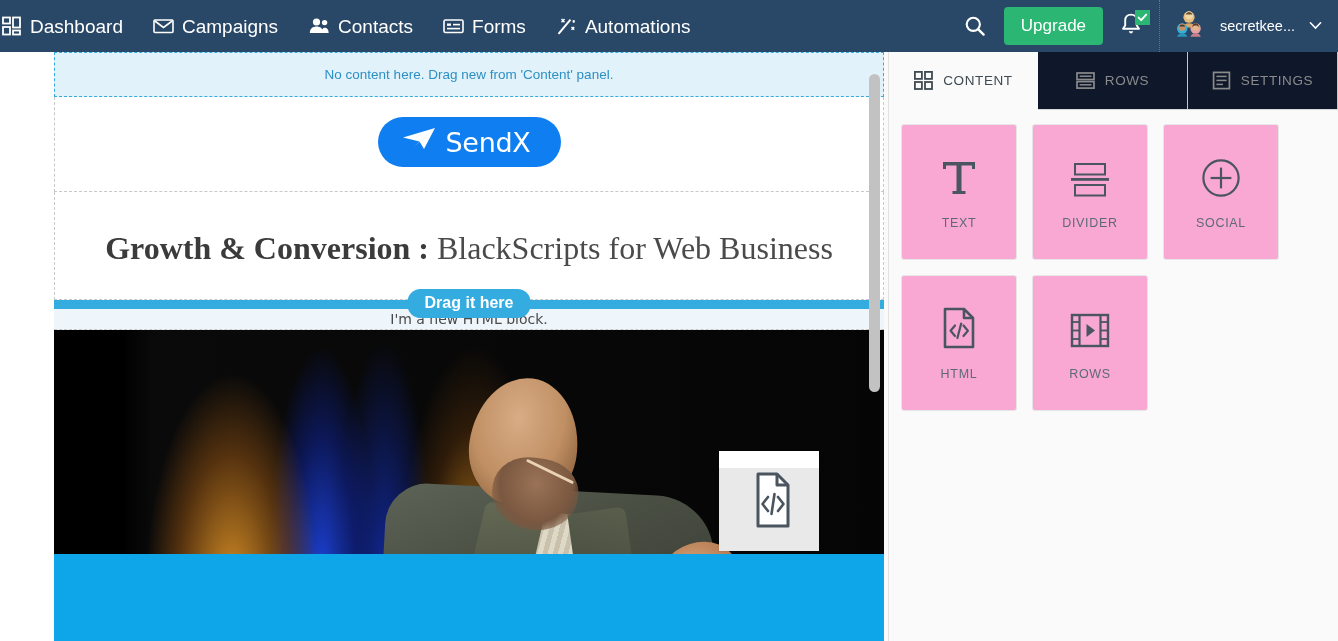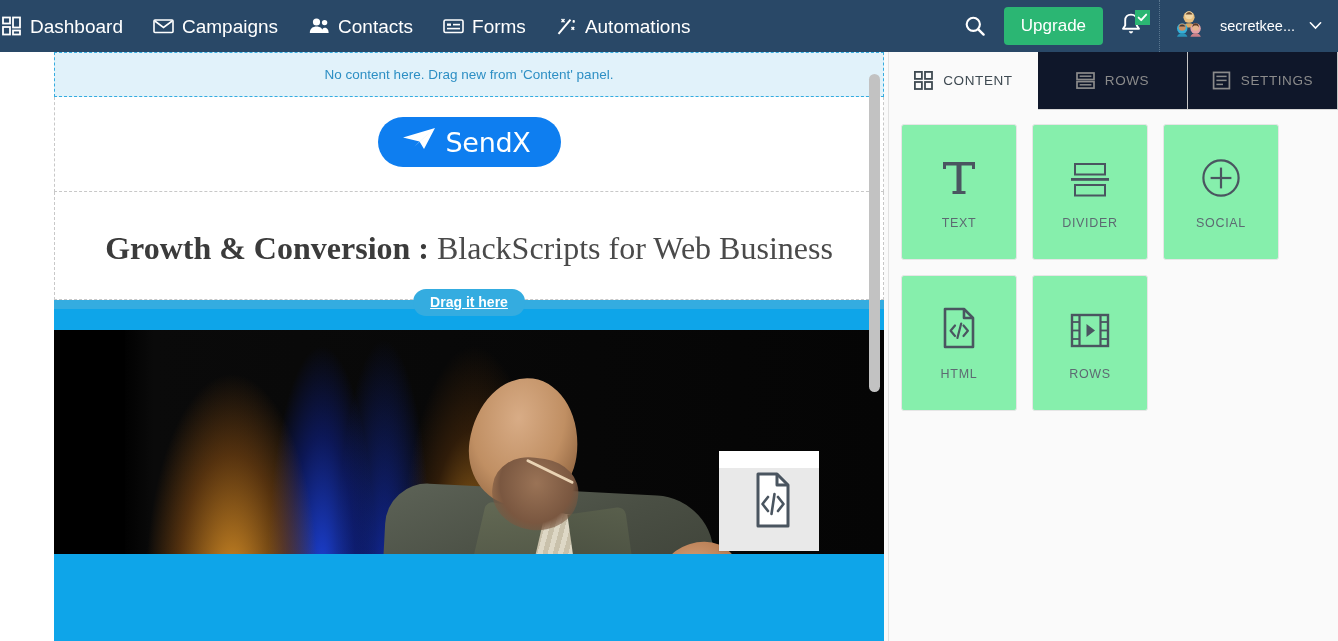--- a/index.html
+++ b/index.html
@@ -115,23 +115,23 @@
   
   .drop-zone { position: relative; height: 30px; }
   .drop-bar {
     position: absolute; left: 0; right: 0; top: 0;
     height: 9px; background: #34ace0;
   }
   .drop-badge {
     position: absolute; left: 50%; transform: translateX(-50%);
     top: -11px;
     background: #34ace0; color: #ffffff;
-    font-size: 14px; font-weight: bold;
+    font-size: 16px; font-weight: bold;
     padding: 5px 17px 6px; border-radius: 13px;
-    white-space: nowrap; z-index: 6; text-decoration: underline;
+    white-space: nowrap; z-index: 6;
   }
   .html-block-row {
     position: absolute; left: 0; right: 0; top: 9px;
     height: 21px; background: #eef6fb;
     border-bottom: 1px dashed #c8c8c8;
     text-align: center;
   }
   .html-block-text {
     font-size: 14px; color: #4a4a4a;
     font-family: "DejaVu Sans", sans-serif;
@@ -269,21 +269,21 @@
   .ptab .ticon { display: inline-flex; }
 
   #blocks-grid {
     display: grid;
     grid-template-columns: repeat(3, 116px);
     gap: 15px;
     padding: 14px 0 0 12px;
   }
   .block-card {
     width: 116px; height: 136px;
-    background: #86efac;
+    background: #f9a8d4;
     border: 1px solid #e6e6e6;
     border-radius: 3px;
     display: flex; flex-direction: column;
     align-items: center; justify-content: center;
     gap: 18px; cursor: pointer;
     position: relative;
   }
   .block-card .bicon {
     height: 44px; display: flex; align-items: flex-end; justify-content: center;
   }
@@ -434,20 +434,23 @@
     </div>
 
     <div class="row-block headline-row">
       <div class="headline">
         <b>Growth &amp; Conversion :</b><span> BlackScripts for Web Business</span>
       </div>
     </div>
 
     <div class="drop-zone">
       <div class="drop-bar"></div>
+      <div class="html-block-row">
+        <span class="html-block-text">I'm a new HTML block.</span>
+      </div>
       <div class="drop-badge">Drag it here</div>
     </div>
 
     <div class="photo-row">
       <div class="photo">
         <div class="photo-black-left"></div>
         <div class="spk-body"></div>
         <div class="spk-shirt"></div>
         <div class="spk-lapelL"></div>
         <div class="spk-lapelR"></div>

